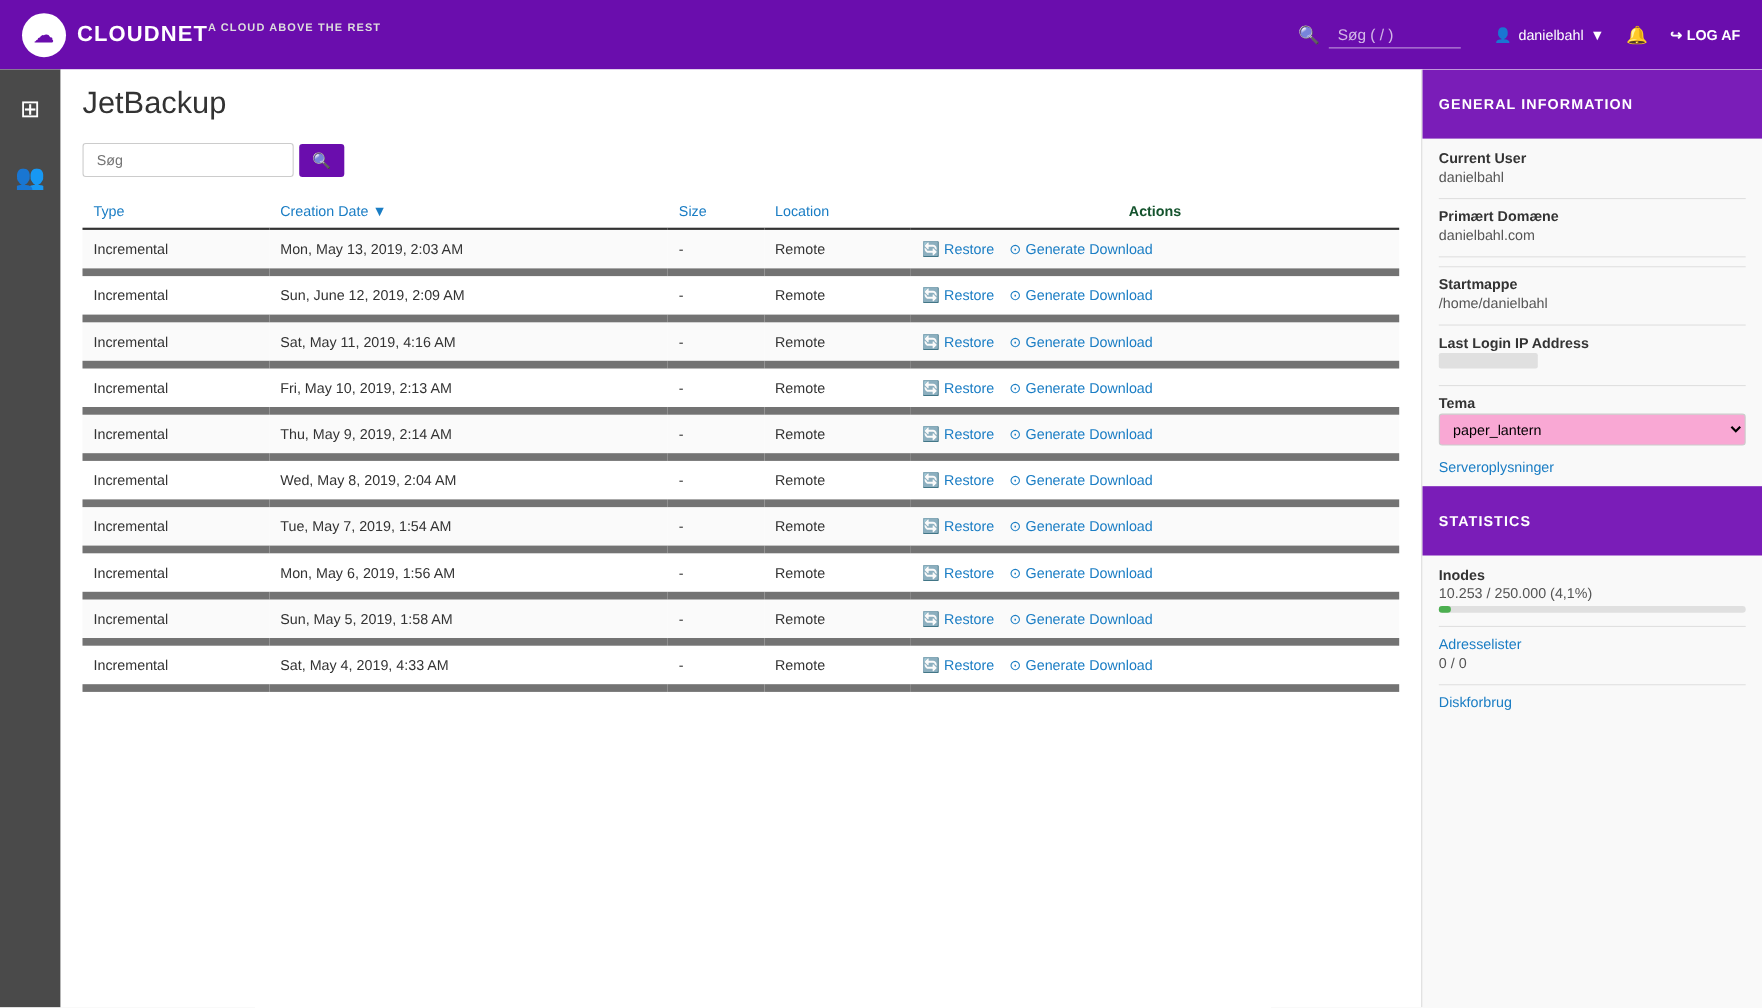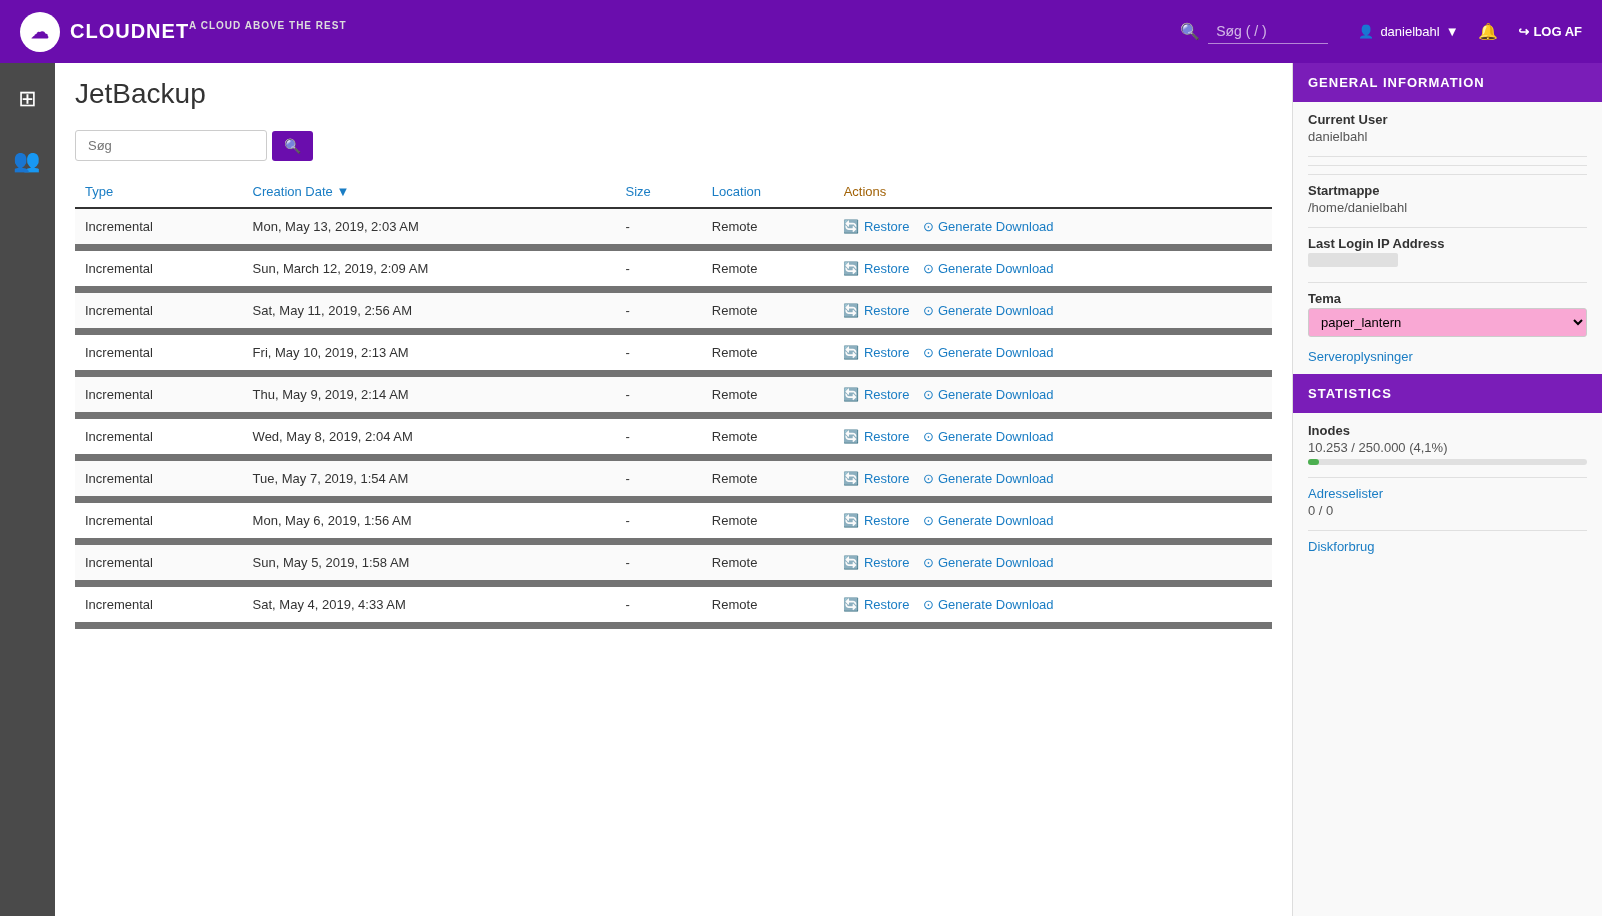--- a/index.html
+++ b/index.html
@@ -182,22 +182,23 @@
       text-align: left;
       padding: 8px 10px;
       font-weight: normal;
       font-size: 13px;
     }
     thead th.sortable {
       color: #1a7dc4;
       cursor: pointer;
     }
     thead th.actions-col {
-      color: #a16207;
-      font-weight: normal;
+      color: #14532d;
+      font-weight: bold;
+      text-align: center;
     }
     tbody tr {
       border-bottom: 7px solid #737373;
     }
     tbody tr:nth-child(odd) { background: #fafafa; }
     tbody tr:nth-child(even) { background: white; }
     tbody td {
       padding: 10px 10px;
       color: #333;
       font-size: 13px;
@@ -231,21 +232,21 @@
     .right-sidebar {
       width: 310px;
       background: #f9f9f9;
       border-left: 1px solid #ddd;
       overflow-y: auto;
       flex-shrink: 0;
     }
     .info-section-header {
       background: #7a1db8;
       color: white;
-      padding: 12px 15px;
+      padding: 24px 15px;
       font-size: 13px;
       font-weight: bold;
       letter-spacing: 1px;
     }
     .info-section-content {
       padding: 10px 15px;
     }
     .info-row {
       margin-bottom: 12px;
     }
@@ -366,35 +367,35 @@
         <button class="restore-btn">
           <span>🔄</span> Restore
         </button>
         <button class="generate-btn">
           <span>⊙</span> Generate Download
         </button>
       </td>
     </tr>
             <tr>
       <td>Incremental</td>
-      <td>Sun, March 12, 2019, 2:09 AM</td>
-      <td>-</td>
-      <td>Remote</td>
-      <td>
-        <button class="restore-btn">
-          <span>🔄</span> Restore
-        </button>
-        <button class="generate-btn">
-          <span>⊙</span> Generate Download
-        </button>
-      </td>
-    </tr>
-            <tr>
-      <td>Incremental</td>
-      <td>Sat, May 11, 2019, 2:56 AM</td>
+      <td>Sun, June 12, 2019, 2:09 AM</td>
+      <td>-</td>
+      <td>Remote</td>
+      <td>
+        <button class="restore-btn">
+          <span>🔄</span> Restore
+        </button>
+        <button class="generate-btn">
+          <span>⊙</span> Generate Download
+        </button>
+      </td>
+    </tr>
+            <tr>
+      <td>Incremental</td>
+      <td>Sat, May 11, 2019, 4:16 AM</td>
       <td>-</td>
       <td>Remote</td>
       <td>
         <button class="restore-btn">
           <span>🔄</span> Restore
         </button>
         <button class="generate-btn">
           <span>⊙</span> Generate Download
         </button>
       </td>
@@ -502,20 +503,24 @@
     </div>
 
     <div class="right-sidebar">
       <div class="info-section-header">GENERAL INFORMATION</div>
       <div class="info-section-content">
         <div class="info-row">
           <div class="info-label">Current User</div>
           <div class="info-value">danielbahl</div>
         </div>
         <hr class="info-divider">
+        <div class="info-row">
+          <div class="info-label">Primært Domæne</div>
+          <div class="info-value">danielbahl.com</div>
+        </div>
         <hr class="info-divider">
         <hr class="info-divider">
         <div class="info-row">
           <div class="info-label">Startmappe</div>
           <div class="info-value">/home/danielbahl</div>
         </div>
         <hr class="info-divider">
         <div class="info-row">
           <div class="info-label">Last Login IP Address</div>
           <div class="ip-placeholder"></div>

